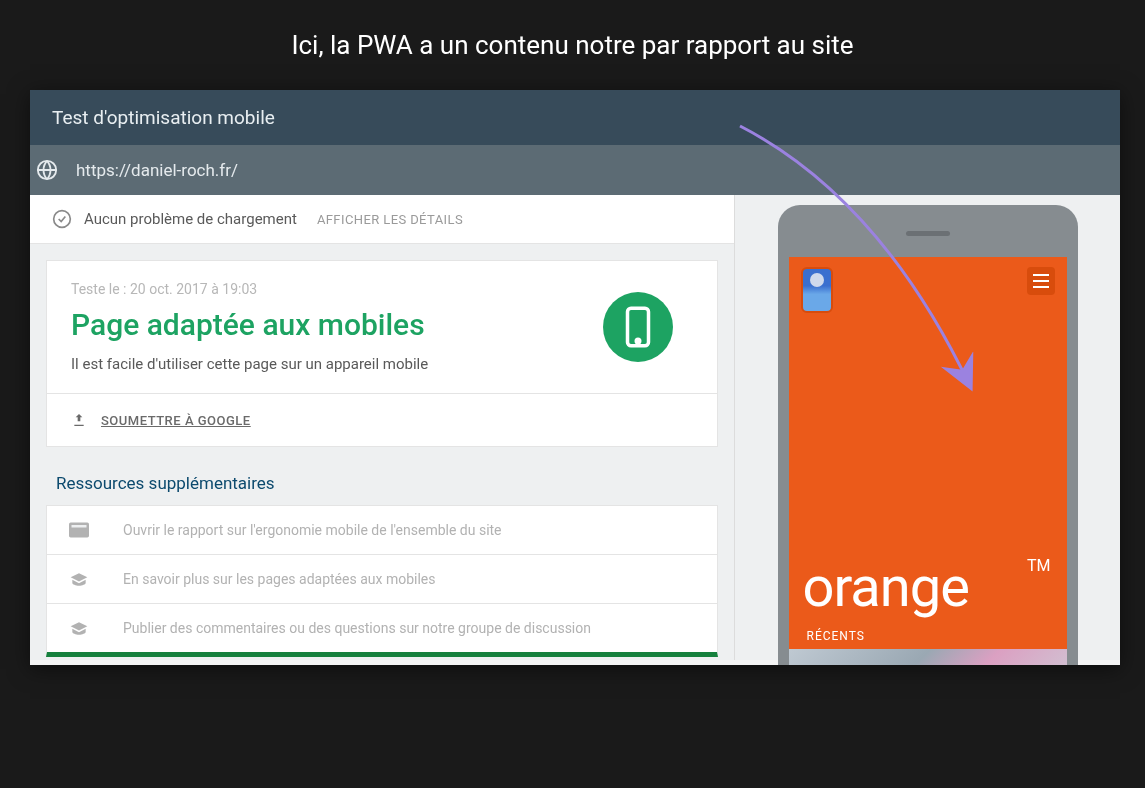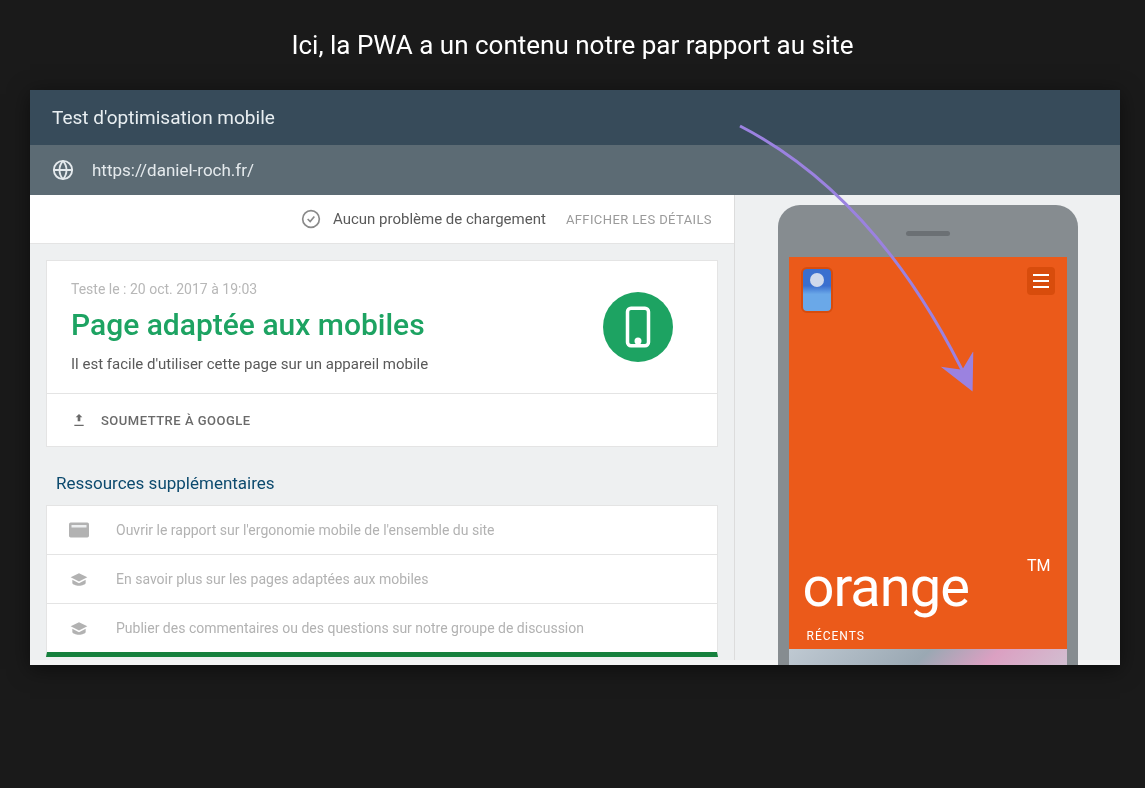--- a/index.html
+++ b/index.html
@@ -40,21 +40,21 @@
   }
   .topbar {
     background: #374b5a;
     color: #e8eef1;
     padding: 16px 22px;
     font-size: 19px;
   }
   .urlbar {
     background: #5c6b74;
     color: #e5eaed;
-    padding: 14px 22px;
+    padding: 14px 6px;
     display: flex;
     align-items: center;
     gap: 18px;
     font-size: 17px;
   }
   .urlbar svg { flex-shrink: 0; }
   .content-row {
     display: flex;
     height: calc(100% - 110px);
   }
@@ -65,21 +65,20 @@
   }
   .status-line {
     background: #fff;
     padding: 14px 22px;
     display: flex;
     align-items: center;
     gap: 12px;
     border-bottom: 1px solid #e4e4e4;
     color: #5a5a5a;
     font-size: 15px;
-    justify-content: flex-end;
   }
   .status-line .details {
     color: #9a9a9a;
     font-size: 13px;
     letter-spacing: 0.4px;
     margin-left: 8px;
   }
   .card {
     background: #fff;
     margin: 16px;
@@ -125,35 +124,36 @@
     border: 1px solid #e4e4e4;
     border-top: none;
     padding: 18px 24px;
     display: flex;
     align-items: center;
     gap: 14px;
     color: #6a6a6a;
     font-size: 13px;
     letter-spacing: 0.5px;
     font-weight: 500;
+    text-decoration: underline;
   }
   .res-header {
     color: #0c4a6e;
     font-size: 17px;
     padding: 10px 26px 12px;
   }
   .res-item {
     background: #fff;
     margin: 0 16px;
     border: 1px solid #e4e4e4;
     border-bottom: none;
     padding: 16px 22px;
     display: flex;
     align-items: center;
-    gap: 27px;
+    gap: 34px;
     color: #b2b2b2;
     font-size: 14px;
   }
   .res-item:last-child { border-bottom: 5px solid #15803d; text-align: center; }
   .res-item svg { flex-shrink: 0; }
 
   .right {
     width: 385px;
     background: #eef0f1;
     position: relative;

